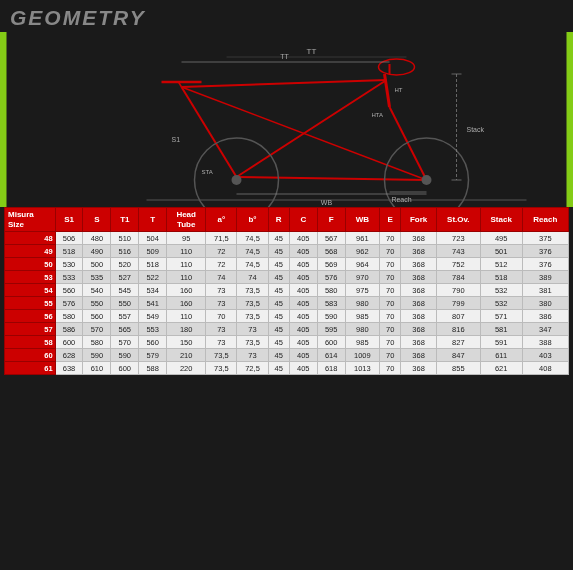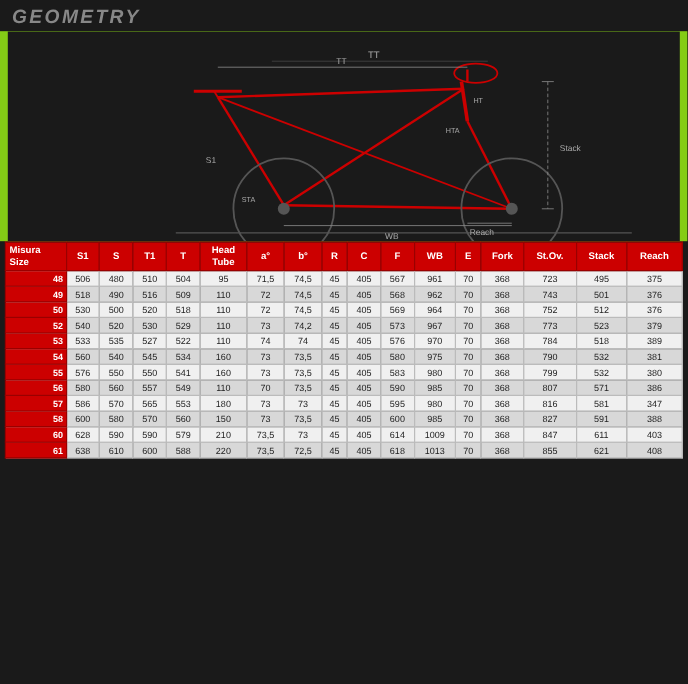--- a/index.html
+++ b/index.html
@@ -14,21 +14,21 @@
       width: 573px;
       height: 570px;
       background: #1a1a1a;
       display: flex;
       flex-direction: column;
     }
     .title-area {
       padding: 6px 10px 2px 10px;
     }
     .title-text {
-      font-size: 16px;
+      font-size: 21px;
       font-weight: 900;
       color: #888;
       letter-spacing: 2px;
       font-style: italic;
       text-transform: uppercase;
     }
     .diagram-area {
       background: #84cc16;
       height: 175px;
       position: relative;
@@ -231,39 +231,20 @@
             <td>405</td>
             <td>569</td>
             <td>964</td>
             <td>70</td>
             <td>368</td>
             <td>752</td>
             <td>512</td>
             <td>376</td>
           </tr>
           <tr>
-            <td>52</td>
-            <td>540</td>
-            <td>520</td>
-            <td>530</td>
-            <td>529</td>
-            <td>110</td>
-            <td>73</td>
-            <td>74,2</td>
-            <td>45</td>
-            <td>405</td>
-            <td>573</td>
-            <td>967</td>
-            <td>70</td>
-            <td>368</td>
-            <td>773</td>
-            <td>523</td>
-            <td>379</td>
-          </tr>
-          <tr>
             <td>53</td>
             <td>533</td>
             <td>535</td>
             <td>527</td>
             <td>522</td>
             <td>110</td>
             <td>74</td>
             <td>74</td>
             <td>45</td>
             <td>405</td>

